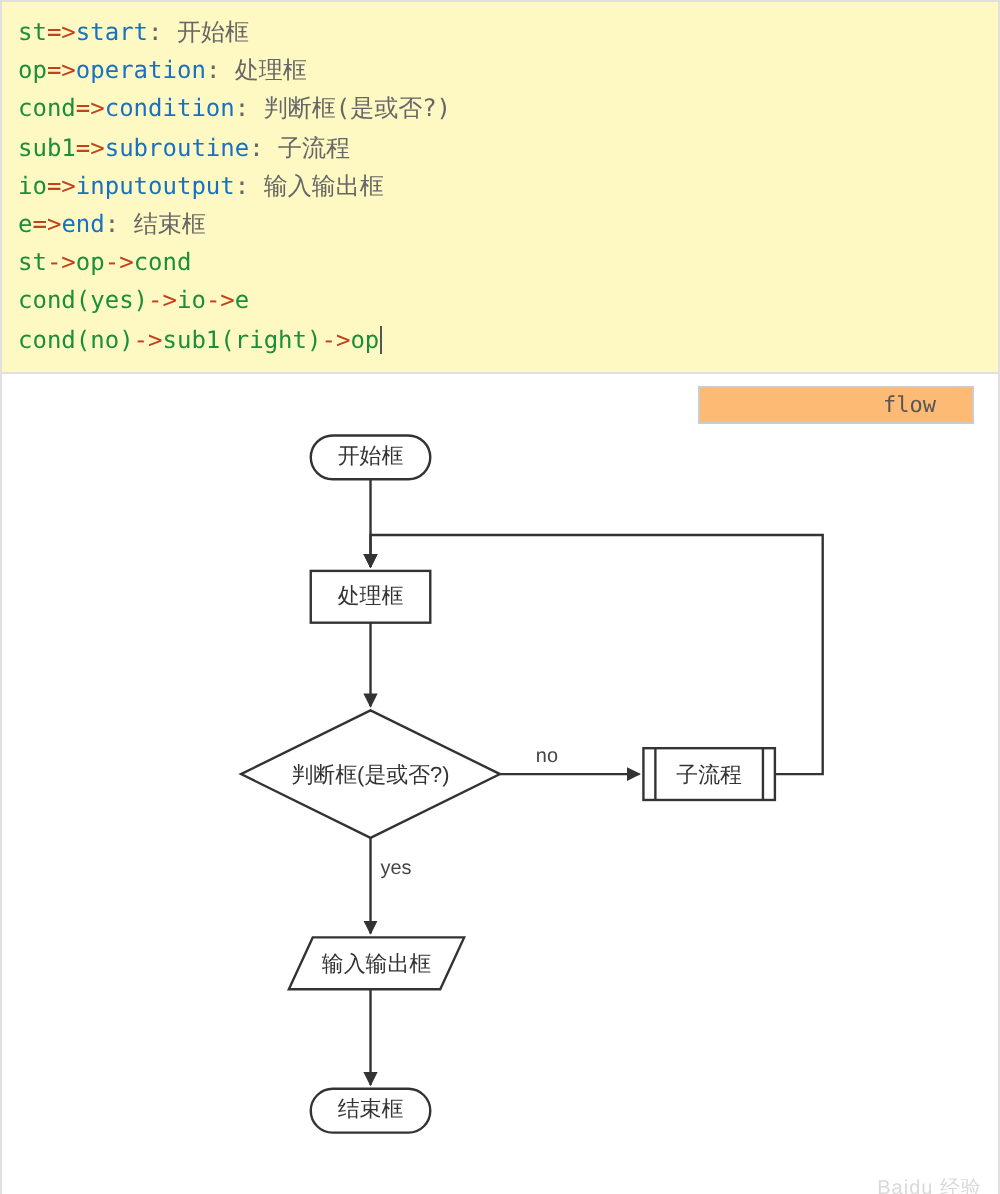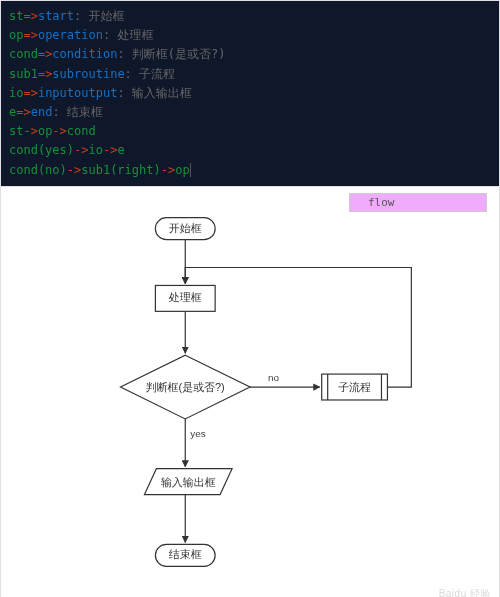--- a/index.html
+++ b/index.html
@@ -1,24 +1,24 @@
 <!DOCTYPE html>
 <html><head>
 <meta charset="utf-8">
 <style>
   html,body{margin:0;padding:0;font-family:Consolas,Menlo,monospace;font-size:12px;color:#333;background:#fff}
   .wrap{width:500px;box-sizing:border-box}
-  .code{background:#0f172a;border:1px solid #e0e0e0;padding:6px 8px;line-height:1.6;white-space:pre}
+  .code{background:#fef9c3;border:1px solid #e0e0e0;padding:6px 8px;line-height:1.6;white-space:pre}
   .kw{color:#1a8f3a}
   .arr{color:#c2401c}
   .lbl{color:#1670c4}
   .txt{color:#666}
   .cursor{border-right:1px solid #555;}
   .canvas{position:relative;height:420px;border:1px solid #e0e0e0;border-top:none;background:#fff;overflow:hidden;font-family:"Microsoft YaHei",Arial,sans-serif}
-  .btn{position:absolute;top:6px;right:12px;min-width:100px;text-align:left;border:1px solid #ccc;background:#f0abfc;padding:2px 18px;font-size:11px;color:#555;font-family:Consolas,Menlo,monospace}
+  .btn{position:absolute;top:6px;right:12px;min-width:100px;text-align:right;border:1px solid #ccc;background:#fdba74;padding:2px 18px;font-size:11px;color:#555;font-family:Consolas,Menlo,monospace}
   svg{position:absolute;inset:0;width:100%;height:100%}
   .node-text{font-size:11px;fill:#333;text-anchor:middle;dominant-baseline:middle}
   .edge-text{font-size:10px;fill:#444}
   .shape{fill:#fff;stroke:#333;stroke-width:1.2}
   .watermark{position:absolute;right:8px;bottom:6px;font-size:10px;color:#d9d9d9;font-family:Arial,sans-serif;letter-spacing:.5px}
 </style>
 </head>
 <body>
 <div class="wrap">
 

